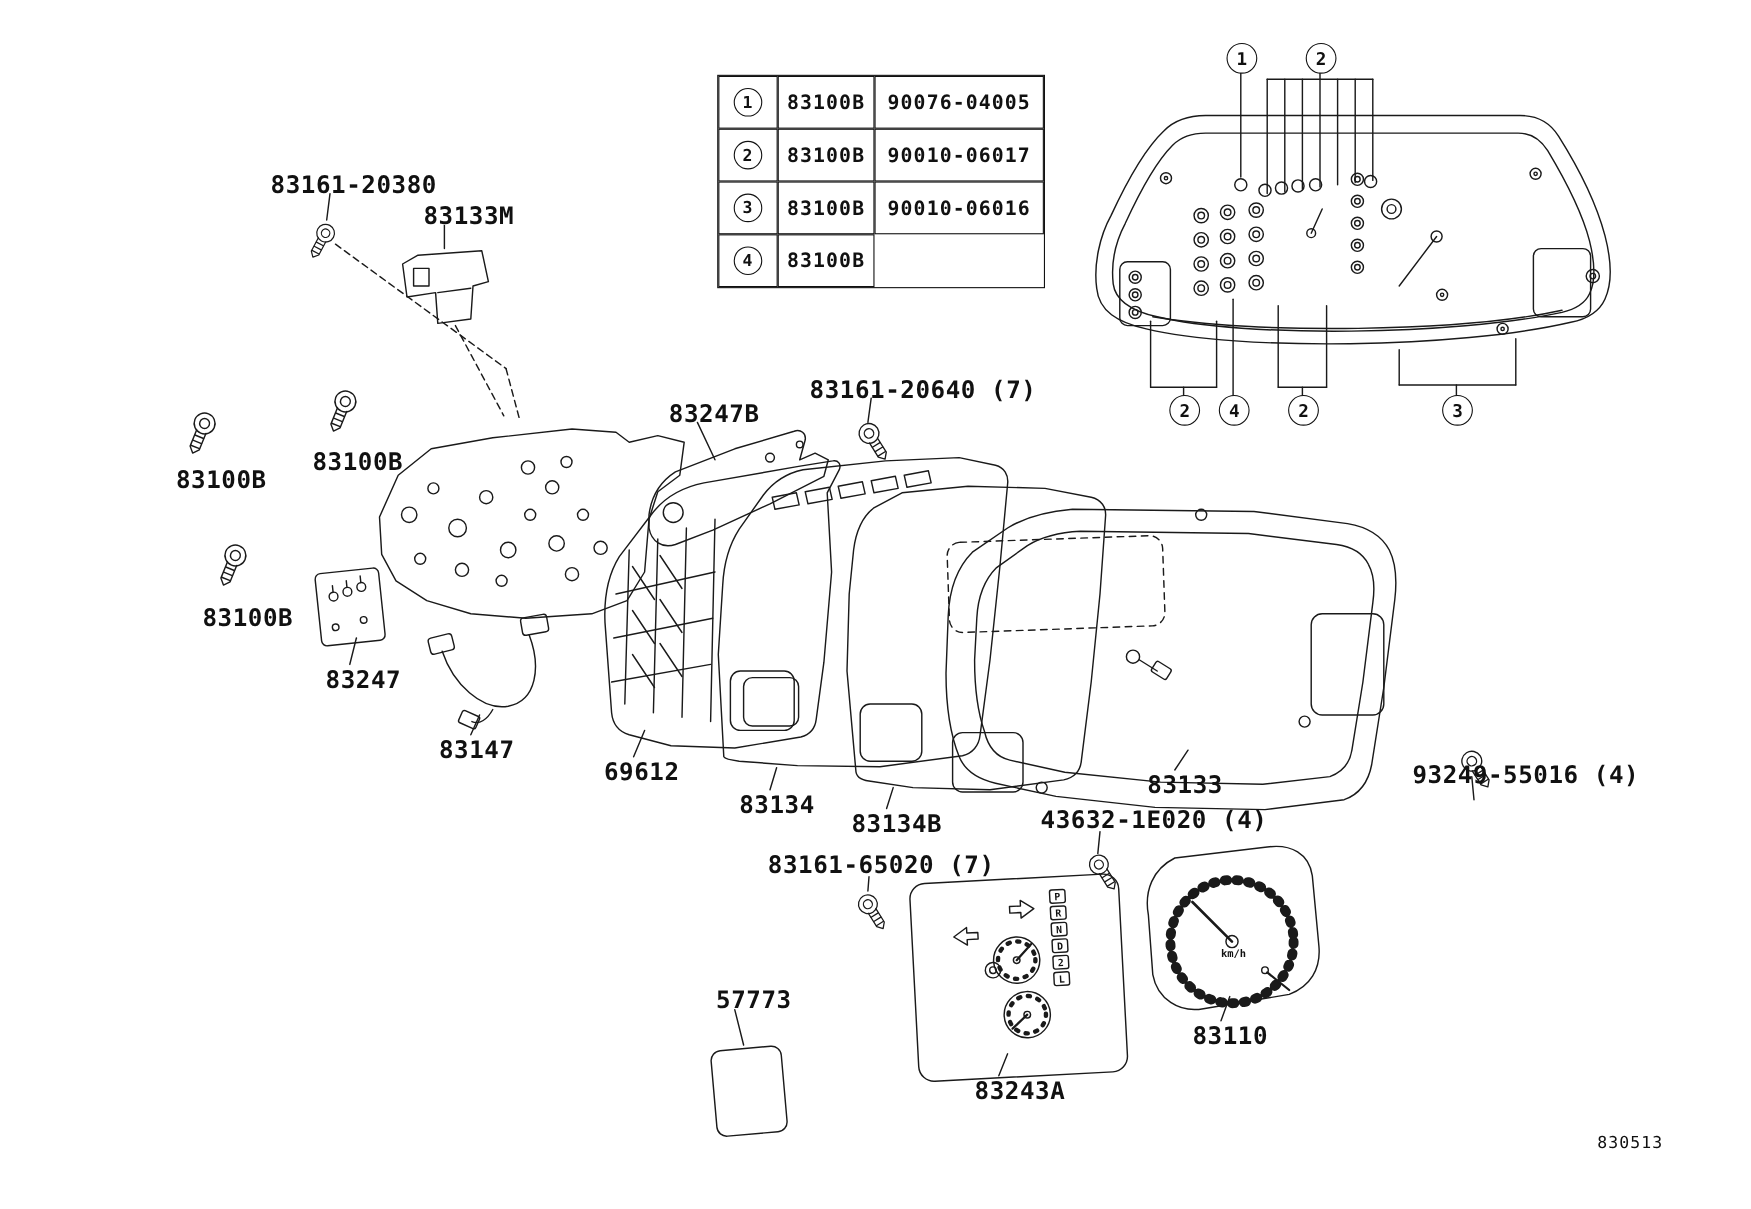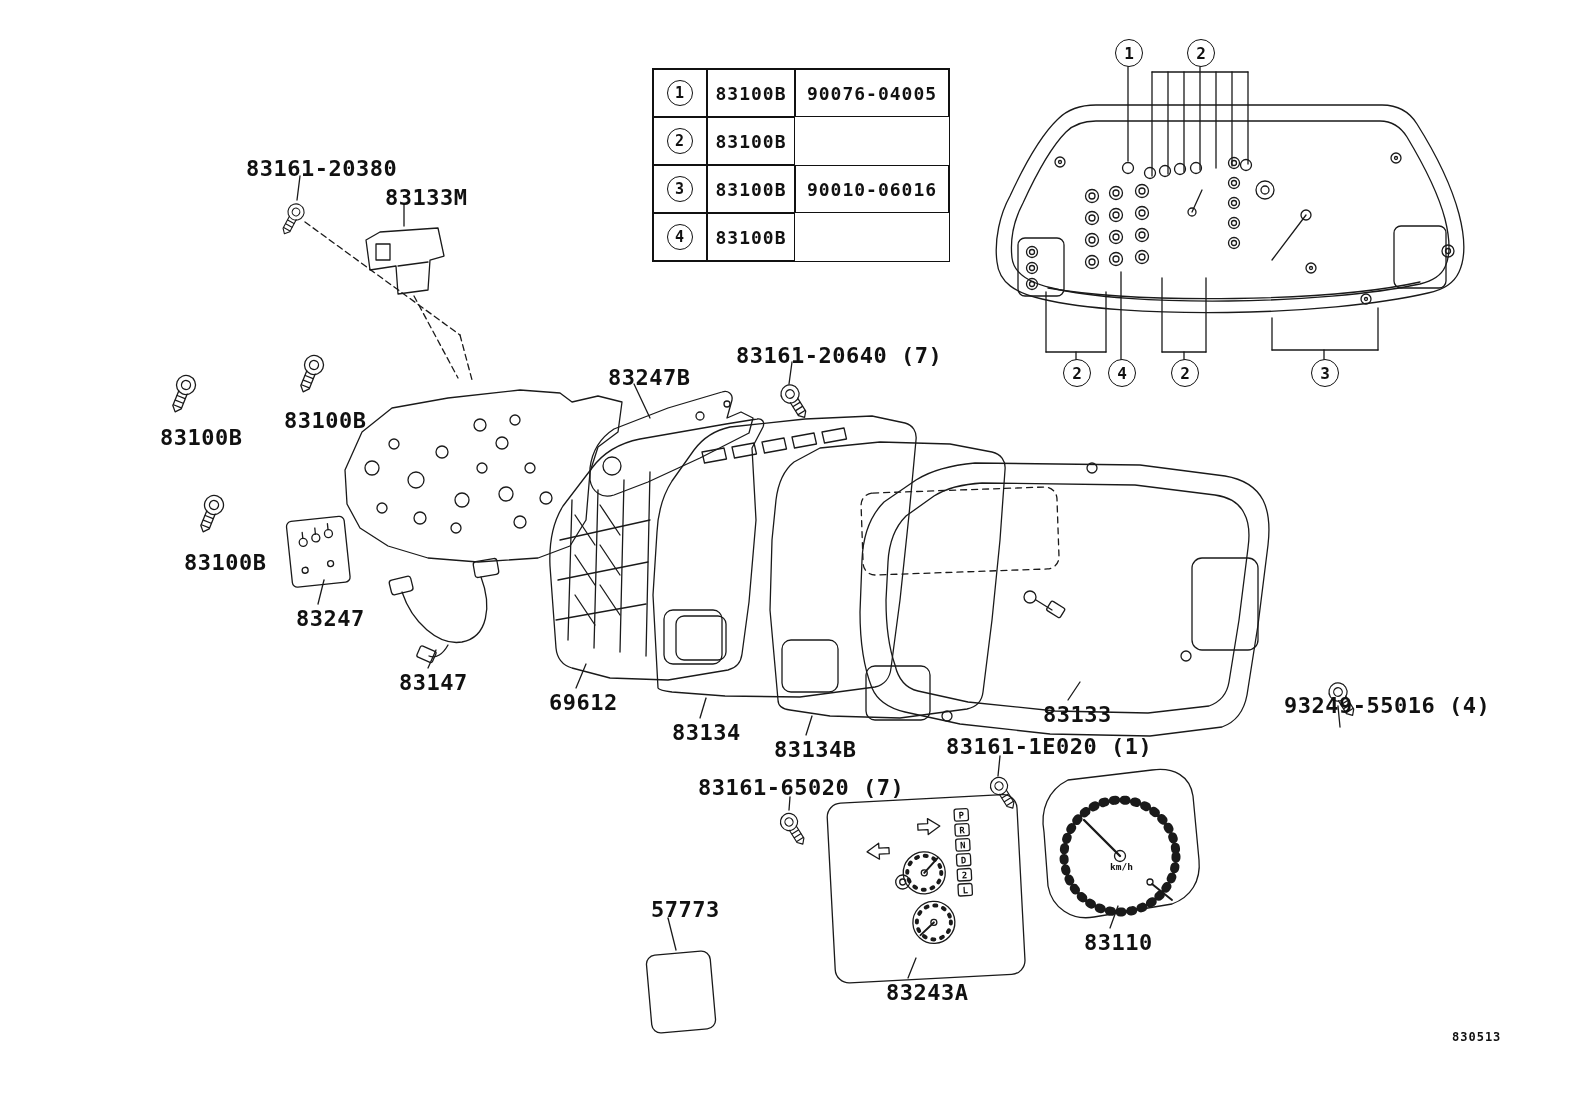--- a/index.html
+++ b/index.html
@@ -11,21 +11,21 @@
   .plabel{position:absolute;font-weight:700;font-size:22px;white-space:nowrap;letter-spacing:.5px;}
   .callout{position:absolute;width:26px;height:26px;border:1.8px solid #111;border-radius:50%;
            background:#fff;display:flex;align-items:center;justify-content:center;
            font-size:16px;font-weight:700;z-index:5;}
   .parts-table{position:absolute;left:652px;top:68px;border:1.8px solid #111;background:#fff;z-index:4;}
   .ptr{display:grid;grid-template-columns:54px 88px 154px;}
   .ptc{border:0.9px solid #111;height:46px;display:flex;align-items:center;justify-content:center;
        font-size:18px;font-weight:700;letter-spacing:1px;}
   .cnum{width:24px;height:24px;border:1.7px solid #111;border-radius:50%;display:flex;
         align-items:center;justify-content:center;font-size:15px;font-weight:700;}
-  .fignum{position:absolute;left:1452px;top:1030px;font-size:12px;font-weight:700;letter-spacing:1px;}
+  .fignum{position:absolute;left:1452px;top:1030px;font-size:15px;font-weight:400;letter-spacing:1px;}
 </style>
 </head>
 <body>
 
 <div class="canvas">
 
 <svg class="art" width="1592" height="1099" viewBox="0 0 1592 1099">
 <defs>
   <g id="screw">
     <circle cx="0" cy="0" r="9.5"></circle>
@@ -323,20 +323,21 @@
           <span class="cnum">1</span>
         </div>
     <div class="ptc">83100B</div>
     <div class="ptc">90076-04005</div>
   </div>
   <div class="ptr">
     <div class="ptc">
           <span class="cnum">2</span>
         </div>
     <div class="ptc">83100B</div>
+    <div class="ptc">90010-06017</div>
   </div>
   <div class="ptr">
     <div class="ptc">
           <span class="cnum">3</span>
         </div>
     <div class="ptc">83100B</div>
     <div class="ptc">90010-06016</div>
   </div>
   <div class="ptr">
     <div class="ptc">
@@ -359,21 +360,21 @@
 <div class="plabel" style="left:284px;top:408px">83100B</div>
 <div class="plabel" style="left:184px;top:550px">83100B</div>
 <div class="plabel" style="left:608px;top:365px">83247B</div>
 <div class="plabel" style="left:736px;top:343px">83161-20640 (7)</div>
 <div class="plabel" style="left:296px;top:606px">83247</div>
 <div class="plabel" style="left:399px;top:670px">83147</div>
 <div class="plabel" style="left:549px;top:690px">69612</div>
 <div class="plabel" style="left:672px;top:720px">83134</div>
 <div class="plabel" style="left:774px;top:737px">83134B</div>
 <div class="plabel" style="left:1043px;top:702px">83133</div>
-<div class="plabel" style="left:946px;top:734px">83161-1E020 (1)</div>
+<div class="plabel" style="left:946px;top:734px">43632-1E020 (4)</div>
 <div class="plabel" style="left:1284px;top:693px">93249-55016 (4)</div>
 <div class="plabel" style="left:698px;top:775px">83161-65020 (7)</div>
 <div class="plabel" style="left:651px;top:897px">57773</div>
 <div class="plabel" style="left:886px;top:980px">83243A</div>
 <div class="plabel" style="left:1084px;top:930px">83110</div>
 
 <div class="fignum">830513</div>
 
 </div>
 

